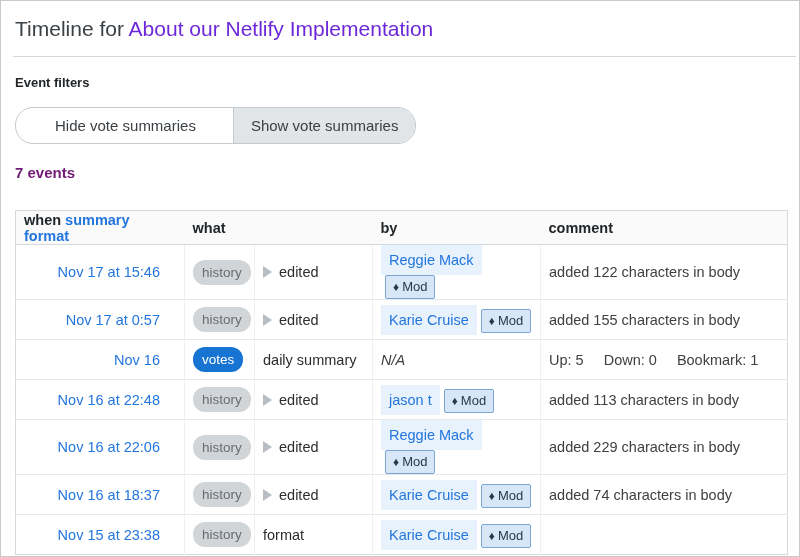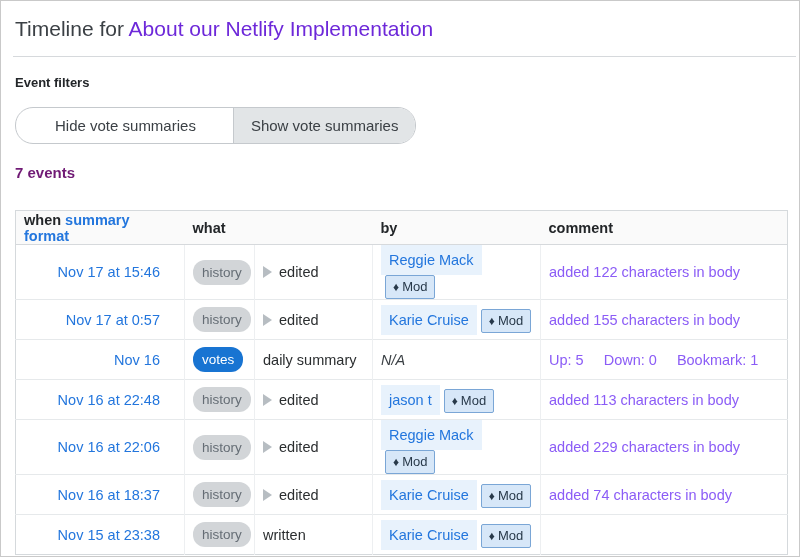--- a/index.html
+++ b/index.html
@@ -140,21 +140,21 @@
     border-radius: 2px;
     padding: 3px 7px;
     font-size: 13px;
     line-height: 15px;
     color: #28394a;
     margin-left: 4px;
     white-space: nowrap;
   }
   .mod-badge .diamond { font-size: 12px; margin-right: 3px; }
   .na-text { font-style: italic; color: #3b4045; }
-  .comment-cell { color: #8b5cf6; }
+  .comment-cell { color: #404040; }
   .comment-part { margin-right: 20px; }
   .comment-part:last-child { margin-right: 0; }
 </style>
 </head>
 <body>
 
 <div class="page">
 
   <h1 class="page-title"><span>Timeline for </span><a class="title-link">About our Netlify Implementation</a></h1>
 
@@ -233,21 +233,21 @@
           <td class="when-cell"><a class="link-blue">Nov 16 at 18:37</a></td>
           <td><span class="event-badge history">history</span></td>
           <td><span class="expand-triangle"></span><span class="verb">edited</span></td>
           <td><a class="user-link">Karie Cruise</a><span class="mod-badge"><span class="diamond">♦</span><span>Mod</span></span></td>
           <td class="comment-cell">added 74 characters in body</td>
         </tr>
 
         <tr>
           <td class="when-cell"><a class="link-blue">Nov 15 at 23:38</a></td>
           <td><span class="event-badge history">history</span></td>
-          <td><span class="verb">written</span></td>
+          <td><span class="verb">format</span></td>
           <td><a class="user-link">Karie Cruise</a><span class="mod-badge"><span class="diamond">♦</span><span>Mod</span></span></td>
           <td class="comment-cell"></td>
         </tr>
 
       </tbody>
     </table>
 
   </div>
 </div>
 

